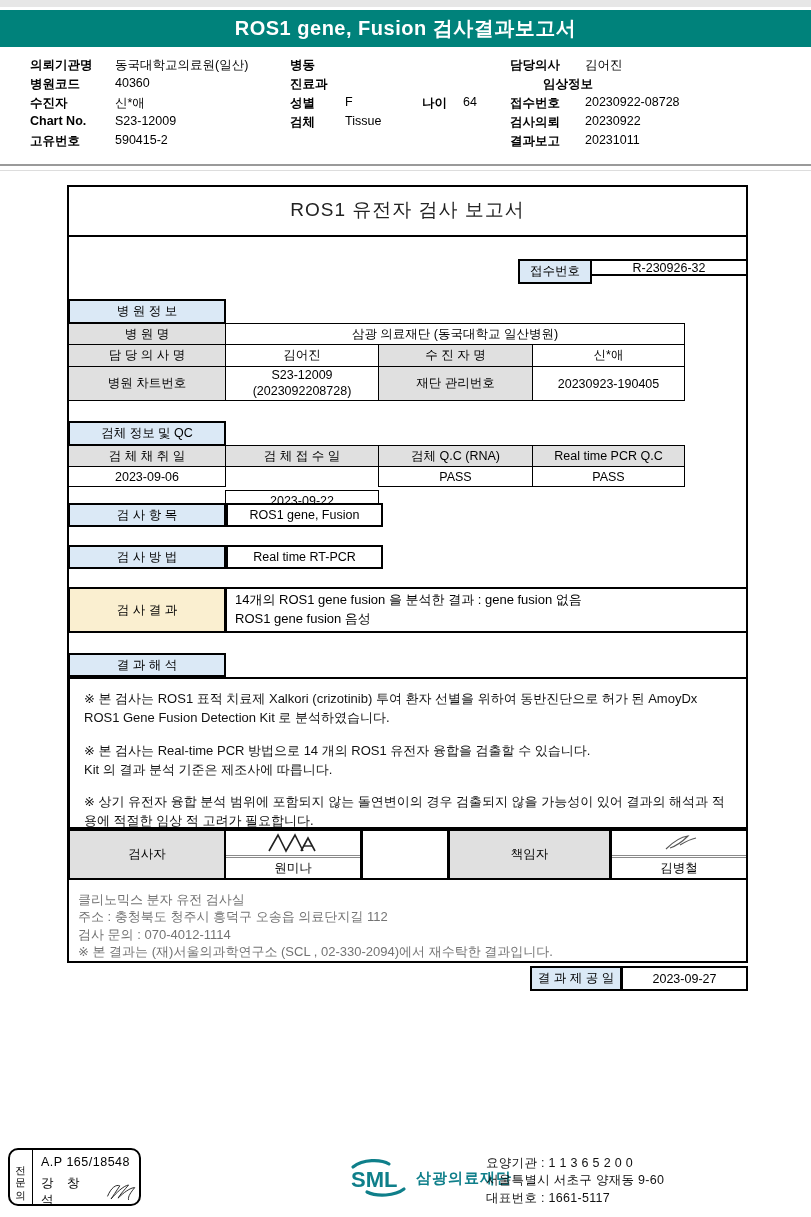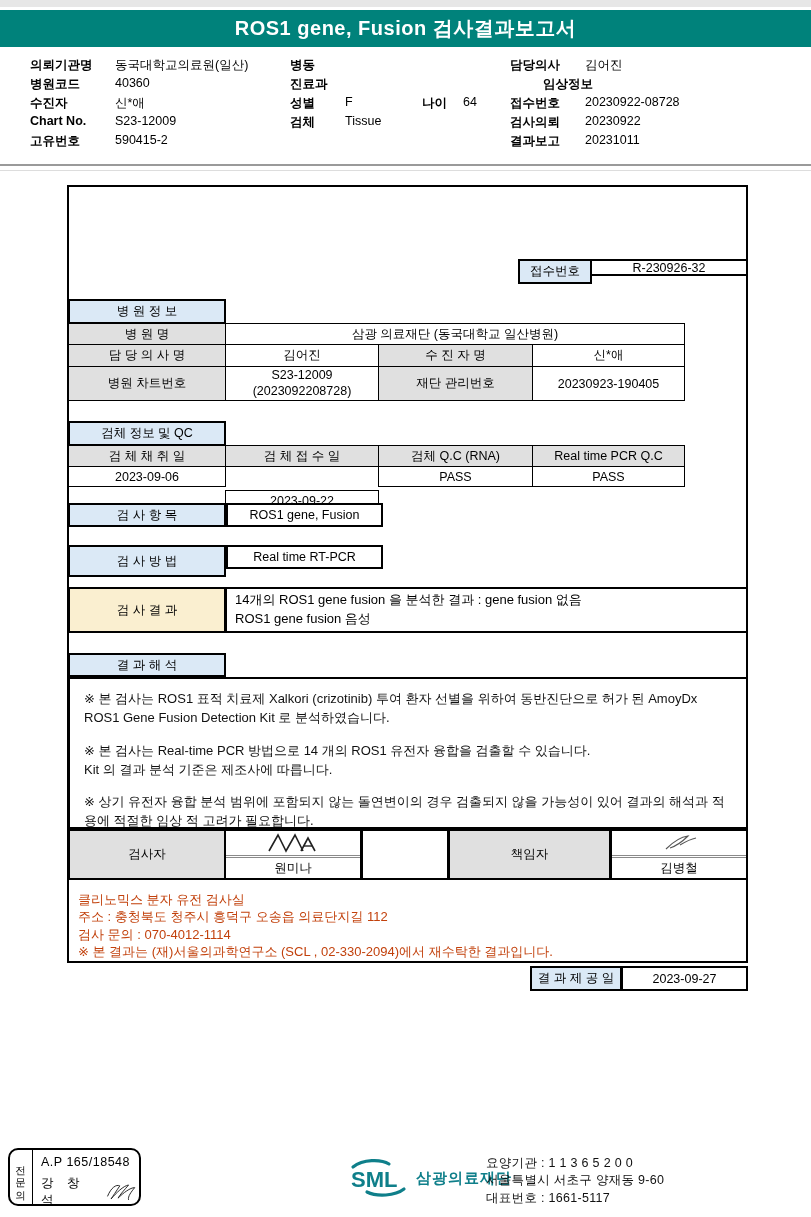--- a/index.html
+++ b/index.html
@@ -36,21 +36,21 @@
   .cream { background:#faefd0; }
   .left-al { justify-content:flex-start; padding-left:8px; }
 
   .sec-label { position:absolute; border:2px solid #000; background:#dbe9f6; display:flex;
     align-items:center; justify-content:center; font-size:12.5px; }
 
   .interp-box { left:68px; top:677px; width:680px; height:152px; border:2px solid #000; background:#fff;
     padding:11px 14px; font-size:13px; line-height:1.45; color:#111; }
   .interp-box .gap { height:14px; }
 
-  .lab-info { left:78px; top:891px; width:640px; font-size:13px; line-height:1.33; color:#c2410c; }
+  .lab-info { left:78px; top:891px; width:640px; font-size:13px; line-height:1.33; color:#737373; }
 
   
   .sig-inner { width:100%; height:100%; display:flex; flex-direction:column; }
   .sig-top { flex:1; display:flex; align-items:center; justify-content:center; border-bottom:3px double #8a8a8a; }
   .sig-name { height:20px; display:flex; align-items:center; justify-content:center; font-size:12.5px; }
 
   
   .stamp { left:8px; top:1148px; width:133px; height:58px; border:2px solid #000; border-radius:10px;
     display:flex; overflow:hidden; background:#fff; }
   .stamp-vert { width:23px; border-right:1.5px solid #000; display:flex; align-items:center; justify-content:center;
@@ -107,20 +107,23 @@
     <span class="abs pi-label" style="left:510px;top:114px;">검사의뢰</span>
     <span class="abs pi-value" style="left:585px;top:114px;">20230922</span>
     <span class="abs pi-label" style="left:510px;top:133px;">결과보고</span>
     <span class="abs pi-value" style="left:585px;top:133px;">20231011</span>
   </div>
 
   <div class="abs divider1"></div>
   <div class="abs divider2"></div>
 
   <div class="abs main-box"></div>
+  <div class="abs report-title-sec">
+    <div class="rt">ROS1 유전자 검사 보고서</div>
+  </div>
 
   <div class="cell thick blue" style="left:518px;top:259px;width:74px;height:25px;">접수번호</div>
   <div class="cell thick" style="left:590px;top:259px;width:158px;height:17px;">R-230926-32</div>
 
   <div class="sec-label" style="left:68px;top:299px;width:158px;height:25px;">병 원 정 보</div>
   <div>
     <div class="cell gray" style="left:68px;top:323px;width:158px;height:22px;">병 원 명</div>
     <div class="cell" style="left:225px;top:323px;width:460px;height:22px;">삼광 의료재단 (동국대학교 일산병원)</div>
 
     <div class="cell gray" style="left:68px;top:344px;width:158px;height:23px;">담 당 의 사 명</div>
@@ -145,21 +148,21 @@
     <div class="cell gray" style="left:532px;top:445px;width:153px;height:22px;">Real time PCR Q.C</div>
     <div class="cell" style="left:68px;top:466px;width:158px;height:21px;">2023-09-06</div>
     <div class="cell" style="left:225px;top:490px;width:154px;height:21px;">2023-09-22</div>
     <div class="cell" style="left:378px;top:466px;width:155px;height:21px;">PASS</div>
     <div class="cell" style="left:532px;top:466px;width:153px;height:21px;">PASS</div>
   </div>
 
   <div class="sec-label" style="left:68px;top:503px;width:158px;height:24px;">검 사 항 목</div>
   <div class="cell thick" style="left:226px;top:503px;width:157px;height:24px;">ROS1 gene, Fusion</div>
 
-  <div class="sec-label" style="left:68px;top:545px;width:158px;height:32px;">검 사 방 법</div>
+  <div class="sec-label" style="left:68px;top:545px;width:158px;height:24px;">검 사 방 법</div>
   <div class="cell thick" style="left:226px;top:545px;width:157px;height:24px;">Real time RT-PCR</div>
 
   <div class="sec-label cream" style="left:68px;top:587px;width:158px;height:46px;background:#faefd0;">검 사 결 과</div>
   <div class="cell thick left-al" style="left:225px;top:587px;width:523px;height:46px;flex-direction:column;align-items:flex-start;justify-content:center;line-height:1.45;font-size:13px;">
     <span>14개의 ROS1 gene fusion 을 분석한 결과 : gene fusion 없음</span>
     <span>ROS1 gene fusion 음성</span>
   </div>
 
   <div class="sec-label" style="left:68px;top:653px;width:158px;height:24px;">결 과 해 석</div>
   <div class="abs interp-box">

